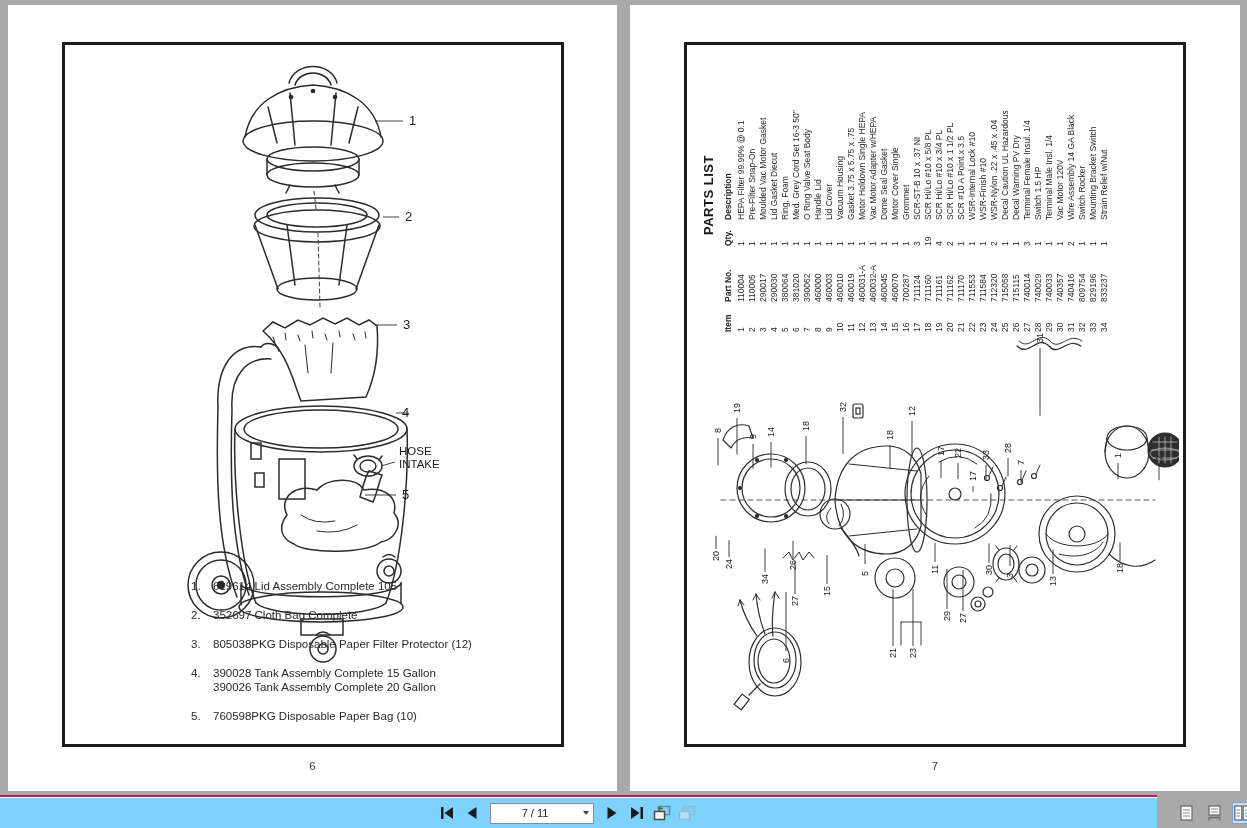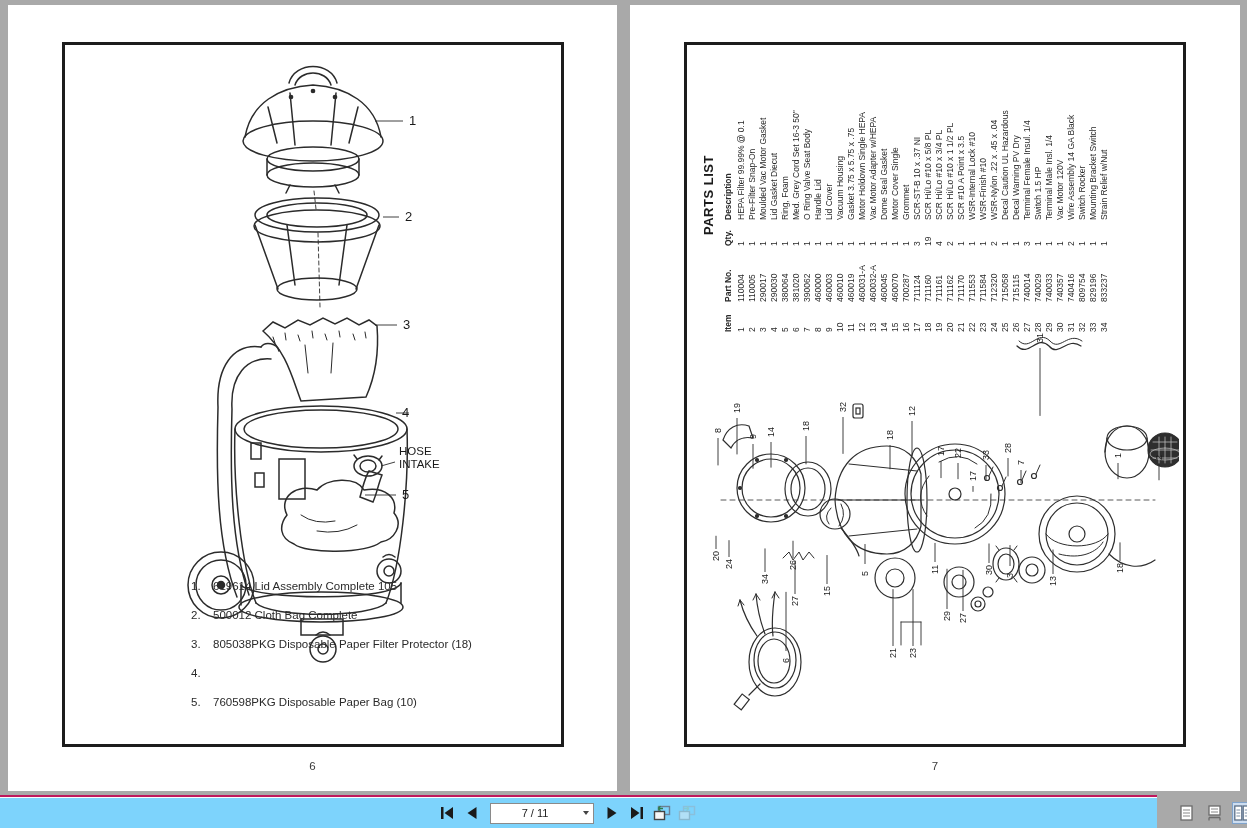--- a/index.html
+++ b/index.html
@@ -168,31 +168,35 @@
       <div class="parts-list6">
           <div class="pl-row">
             <span class="pl-num">1.</span>
             <span>
               <div>619614 Lid Assembly Complete 105</div>
             </span>
           </div>
           <div class="pl-row">
             <span class="pl-num">2.</span>
             <span>
-              <div>500012 Cloth Bag Complete</div>
+              <div>352697 Cloth Bag Complete</div>
             </span>
           </div>
           <div class="pl-row">
             <span class="pl-num">3.</span>
             <span>
-              <div>805038PKG Disposable Paper Filter Protector (18)</div>
+              <div>805038PKG Disposable Paper Filter Protector (12)</div>
             </span>
           </div>
           <div class="pl-row">
             <span class="pl-num">4.</span>
+            <span>
+              <div>390028 Tank Assembly Complete 15 Gallon</div>
+              <div>390026 Tank Assembly Complete 20 Gallon</div>
+            </span>
           </div>
           <div class="pl-row">
             <span class="pl-num">5.</span>
             <span>
               <div>760598PKG Disposable Paper Bag (10)</div>
             </span>
           </div>
         </div>
     </div>
     <div class="page-number">6</div>

